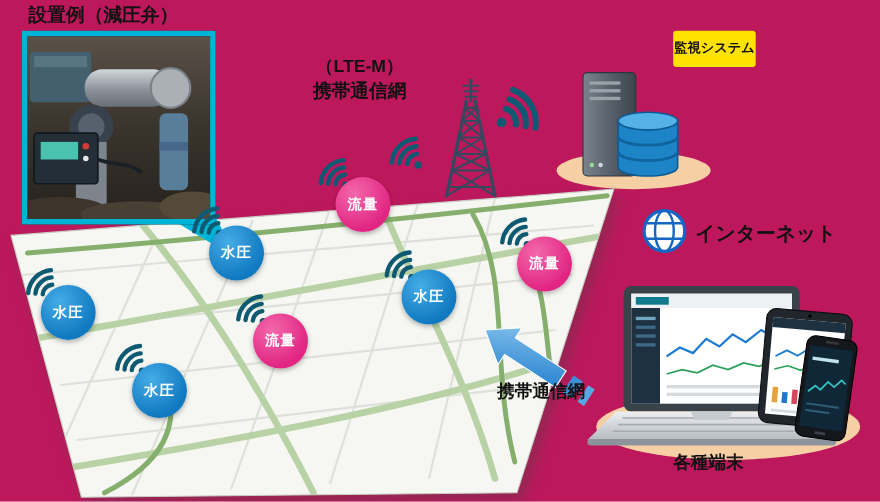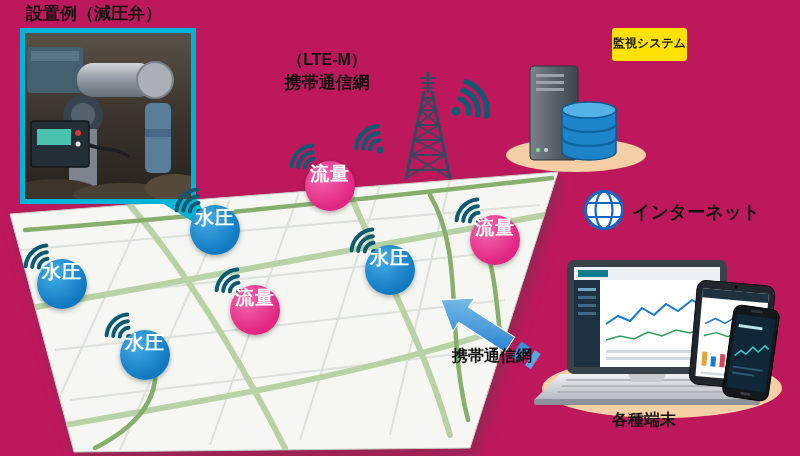--- a/index.html
+++ b/index.html
@@ -3,22 +3,22 @@
 <meta charset="utf-8">
 <style>
   html,body{margin:0;padding:0;}
   body{font-family:"Liberation Sans","DejaVu Sans",sans-serif;background:#ffffff;}
   #stage{position:relative;width:800px;height:456px;background:#be185d;overflow:hidden;}
   .abs{position:absolute;}
   .lbl{position:absolute;color:#111;font-weight:600;white-space:nowrap;}
   .wifi{color:var(--wifi,#0d5a72);}
   .wifi.flip{transform:scaleX(-1);}
   .wifi.rot{transform:rotate(14deg);}
-  .badge{position:absolute;width:50px;height:50px;border-radius:50%;display:flex;justify-content:center;
-         color:#fff;font-weight:700;font-size:19px;letter-spacing:1px;z-index:5;box-shadow:0 2px 5px rgba(0,0,0,.3);}
+  .badge{position:absolute;width:50px;height:50px;border-radius:50%;display:flex;align-items:center;justify-content:center;
+         color:#fff;font-weight:700;font-size:13px;letter-spacing:1px;z-index:5;box-shadow:0 2px 5px rgba(0,0,0,.3);}
   .badge.pressure{background:radial-gradient(circle at 35% 30%, #45ace6, var(--pressure-badge,#1079c0) 70%);font-family:Liberation Mono, monospace;}
   .badge.flow{background:radial-gradient(circle at 35% 30%, #f468ac, var(--flow-badge,#e12582) 70%);}
   .stand{position:absolute;border-radius:50%;background:var(--stand-ellipse,#f6cfa4);z-index:2;}
   #photo-box{position:absolute;left:20px;top:28px;width:176px;height:176px;border:5px solid var(--photo-border,#00b4d8);
              box-sizing:border-box;background:#2c2822;z-index:4;}
   #cloud-box{position:absolute;left:612px;top:28px;background:var(--cloud-box-bg,#ffe200);padding:8px 1px;border-radius:3px;
              z-index:6;font-size:12px;font-weight:700;line-height:1.45;color:#101010;white-space:nowrap;font-family:Liberation Mono, monospace;}
 </style>
 </head>
 <body>

